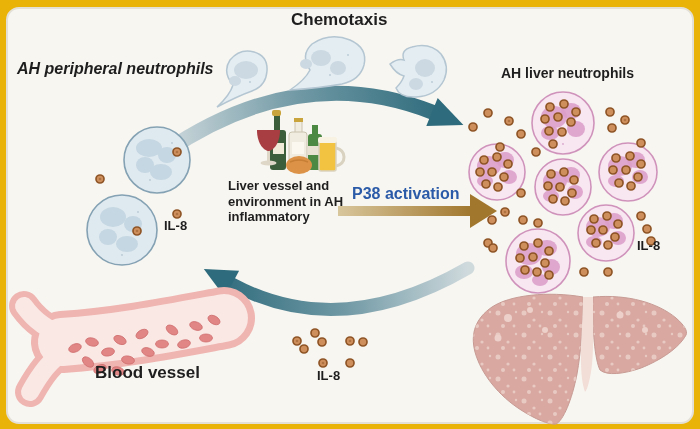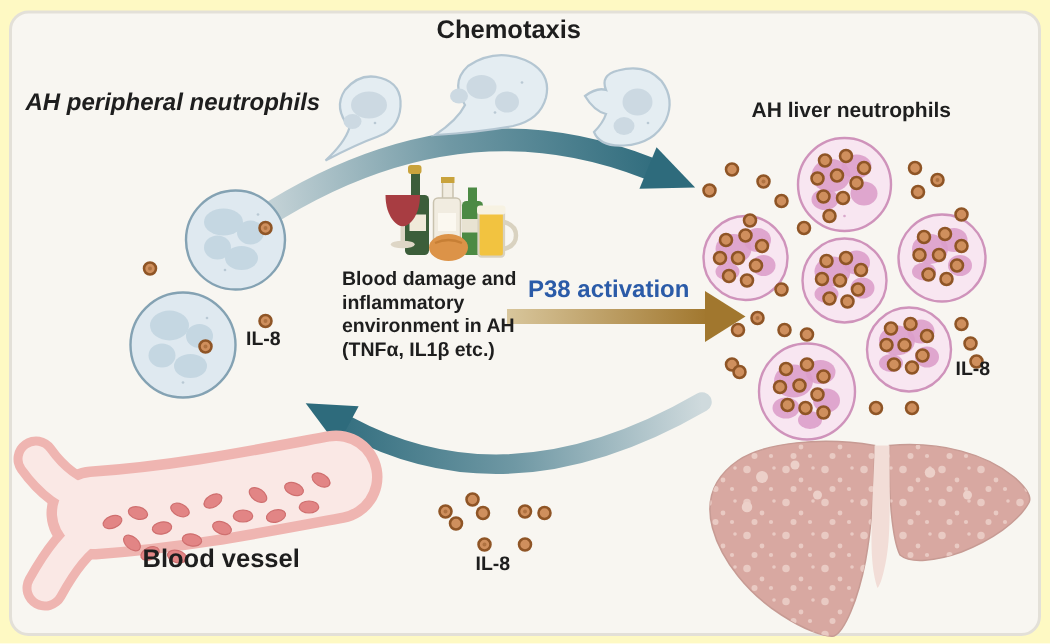--- a/index.html
+++ b/index.html
@@ -1,18 +1,18 @@
 <!DOCTYPE html>
 <html><head>
 <meta charset="utf-8">
 <style>
   html,body{margin:0;padding:0;background:#ffffff;}
   .stage{
     position:relative;width:700px;height:429px;overflow:hidden;
-    font-family:"Liberation Sans", sans-serif;background:#fef9c3;
+    font-family:"Liberation Sans", sans-serif;background:#eab308;
   }
   .stage svg{position:absolute;left:0;top:0;}
   .lbl{
     position:absolute;font-weight:bold;color:#1e1e1e;white-space:nowrap;
     font-family:"Liberation Sans", sans-serif;line-height:1.1;
   }
   .t-title{left:291px;top:11px;font-size:17px;}
   .t-left{left:17px;top:60px;font-size:16px;font-style:italic;}
   .t-right{left:501px;top:66px;font-size:14px;}
   .t-center{left:228px;top:178px;font-size:13px;line-height:15.5px;white-space:normal;width:120px;}
@@ -334,23 +334,22 @@
         <circle class="il8dot-core" cx="509" cy="121" r="1.3"></circle>
     <circle class="il8dot-core" cx="625" cy="120" r="1.3"></circle>
         <circle class="il8dot-core" cx="505" cy="212" r="1.3"></circle>
   </g>
 </svg>
 
   <div class="lbl t-title">Chemotaxis</div>
   <div class="lbl t-left">AH peripheral neutrophils</div>
   <div class="lbl t-right">AH liver neutrophils</div>
   <div class="lbl t-center">
-    <div>Blood damage and</div>
+    <div>Liver vessel and</div>
+    <div>environment in AH</div>
     <div>inflammatory</div>
-    <div>environment in AH</div>
-    <div>(TNFα, IL1β etc.)</div>
   </div>
   <div class="lbl t-p38">P38 activation</div>
   <div class="lbl t-il8-left">IL-8</div>
   <div class="lbl t-il8-right">IL-8</div>
   <div class="lbl t-il8-bottom">IL-8</div>
   <div class="lbl t-vessel">Blood vessel</div>
 </div>
 
 </body></html>

